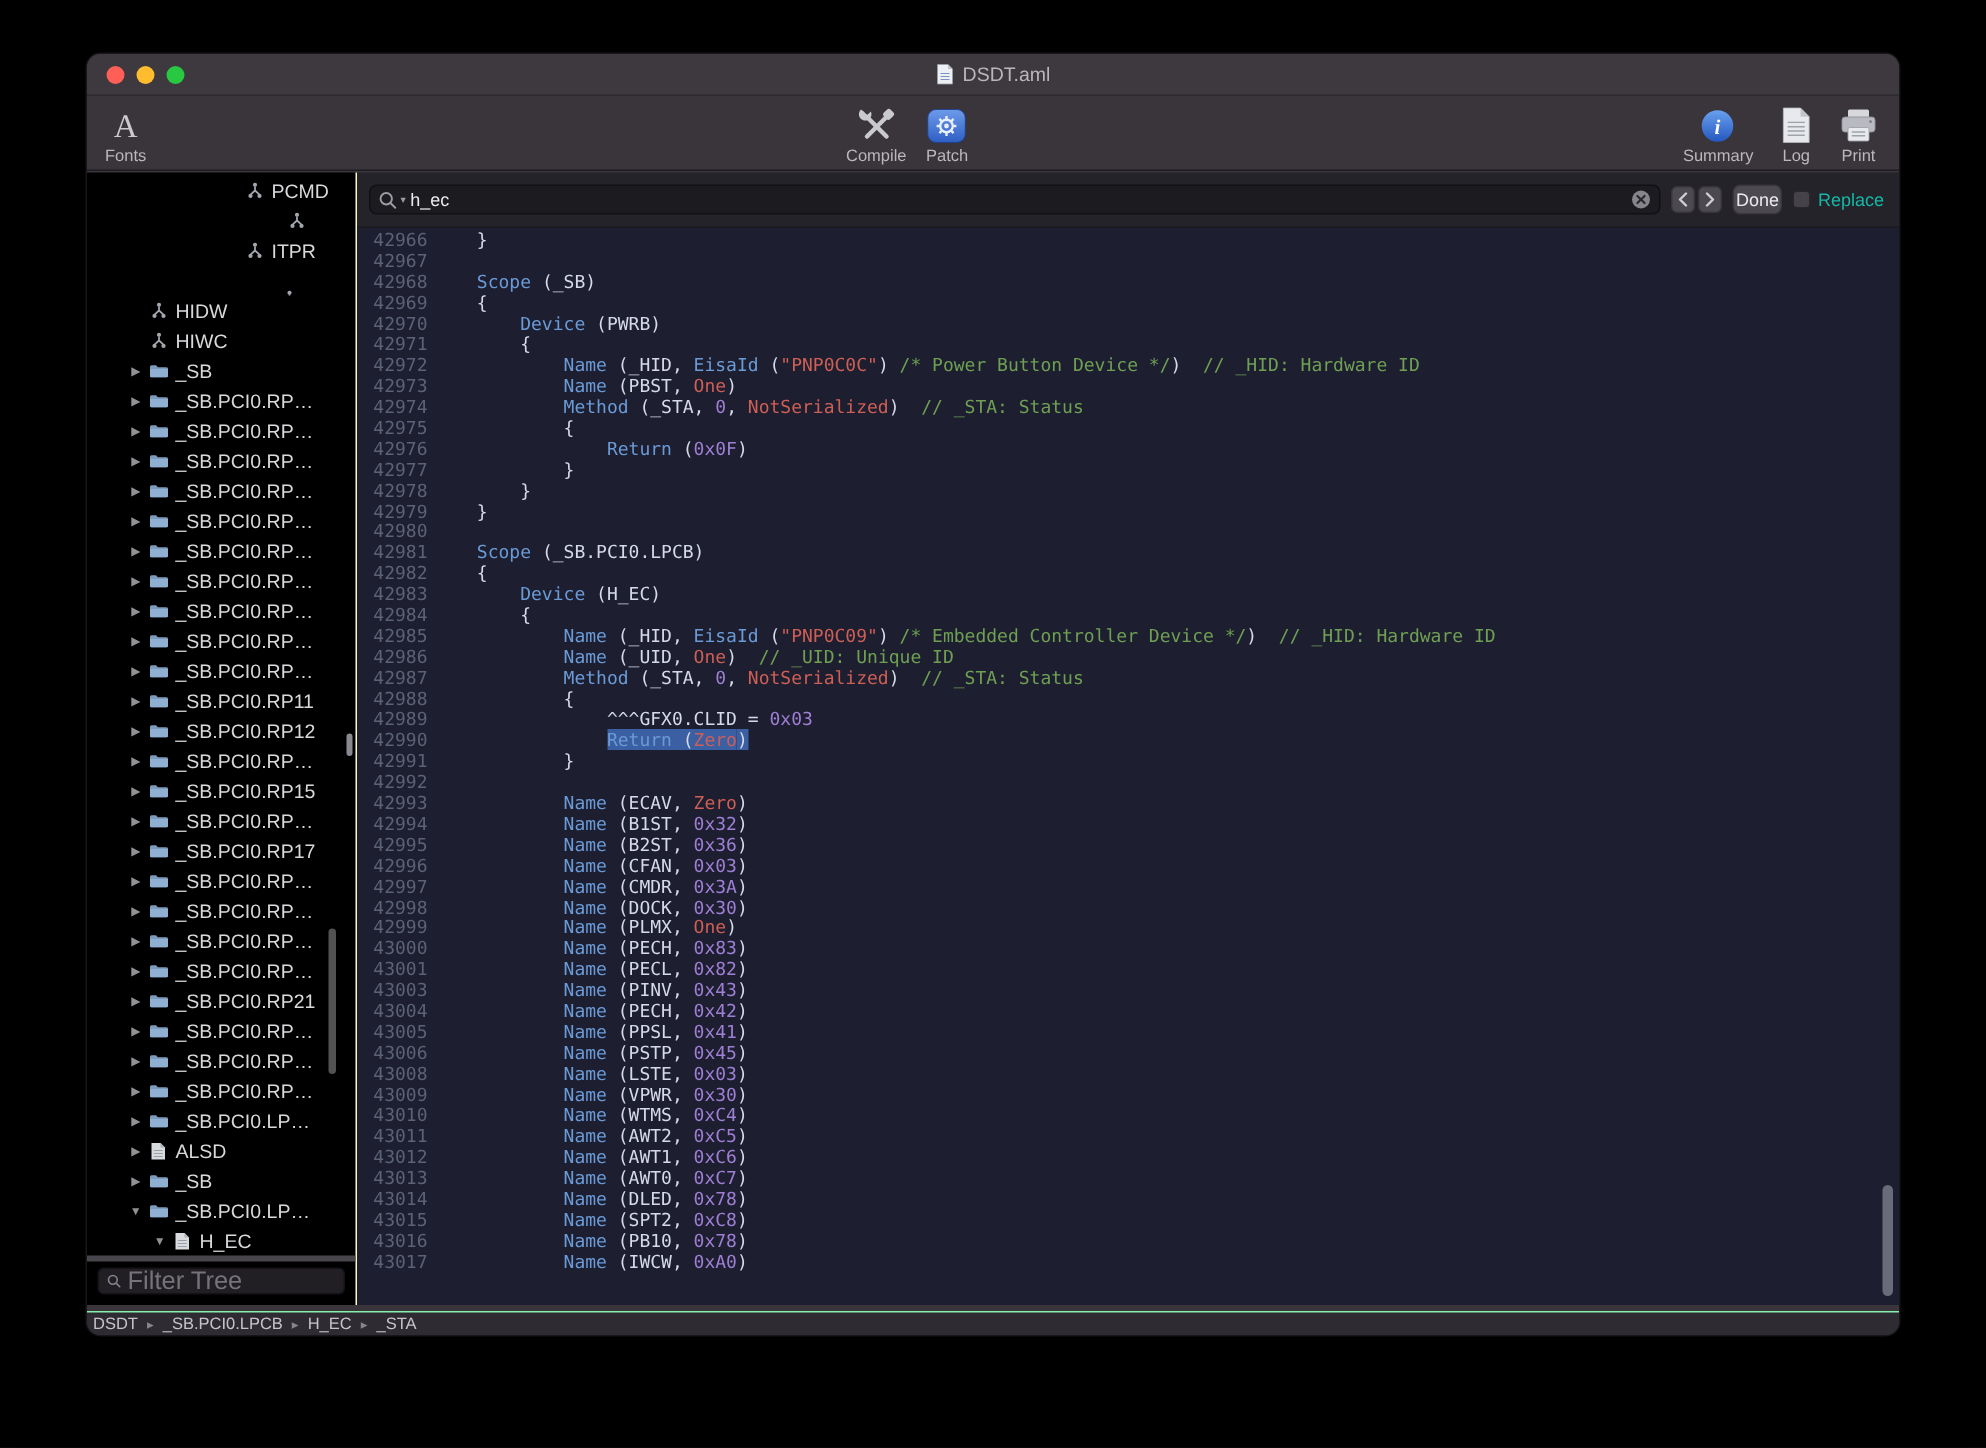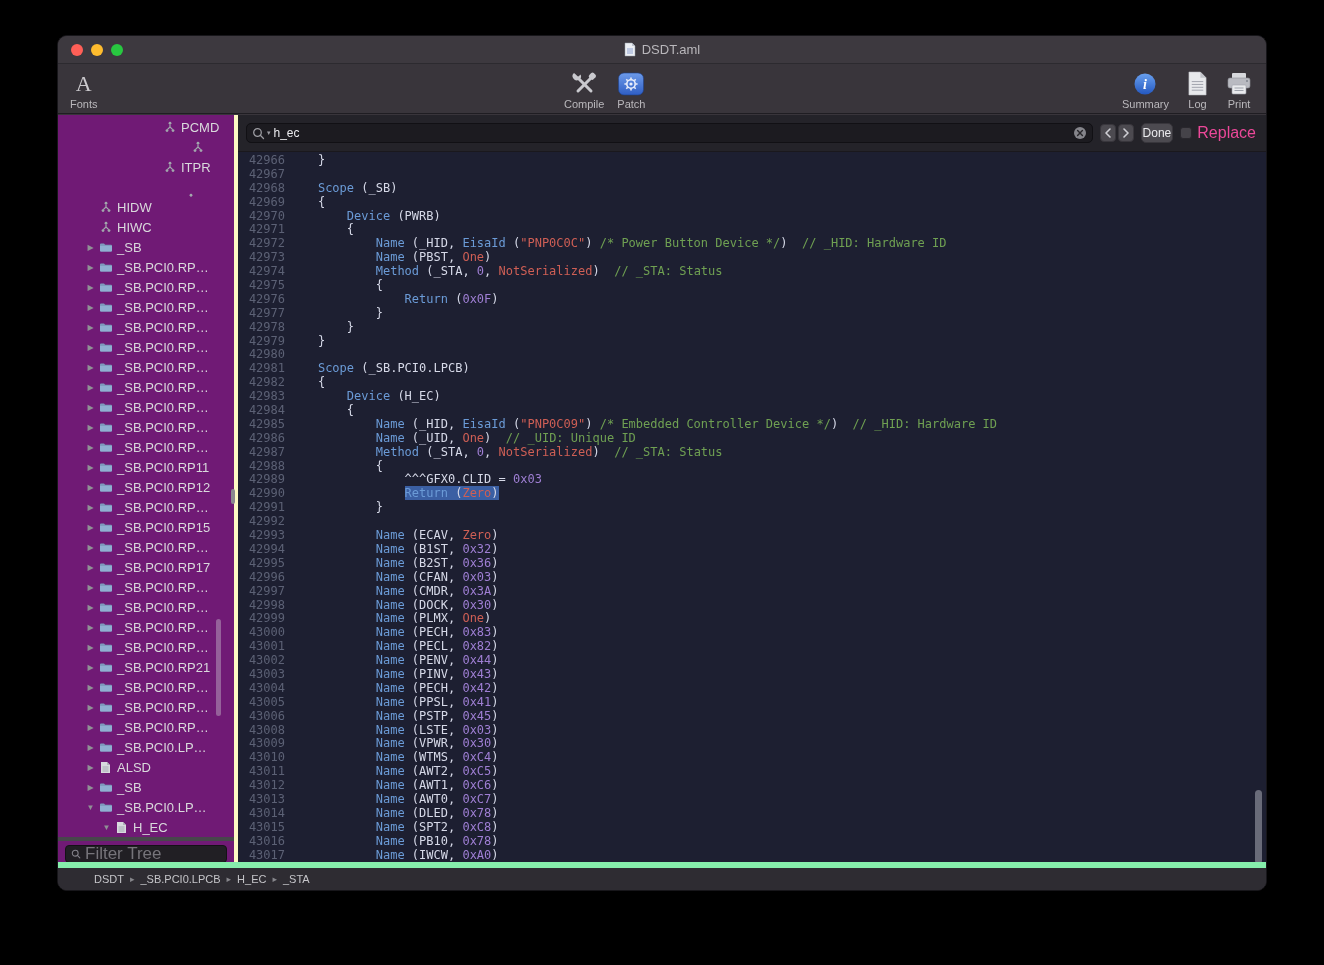--- a/index.html
+++ b/index.html
@@ -17,21 +17,21 @@
   .tb-left{position:absolute;left:12px;top:5px}
   .tb-center{position:absolute;left:506px;top:5px;display:flex;gap:13px}
   .tb-right{position:absolute;right:14px;top:5px;display:flex;gap:18px}
   .tb-btn{display:flex;flex-direction:column;align-items:center;cursor:default}
   .tb-icon{height:27px;display:flex;align-items:flex-end;justify-content:center}
   .tb-label{font-size:11px;color:#bab8bc;margin-top:2px}
   .fonts-glyph{font-family:"Liberation Serif",serif;font-size:22px;line-height:24px;color:#cbc9cd}
 
   .content{position:absolute;top:79px;bottom:20px;left:0;right:0;display:flex}
 
-  .sidebar{width:180px;background:#701a75;border-right:4px solid #fef9c3;display:flex;flex-direction:column;position:relative;flex:0 0 180px}
+  .sidebar{width:180px;background:#000000;border-right:1px solid #fef9c3;display:flex;flex-direction:column;position:relative;flex:0 0 180px}
   .tree{flex:1;overflow:hidden;padding-top:2px}
   .tree-row{height:20px;display:flex;align-items:center;font-size:13px;color:#d9d9dc;white-space:nowrap;overflow:hidden}
   .tree-row.selected{background:#48464c;color:#fff}
   .disclosure{width:13px;flex:0 0 13px;font-size:8px;color:#909095;text-align:center}
   .tree-icon{width:17px;flex:0 0 17px;display:flex;align-items:center;justify-content:center}
   .tree-label{margin-left:3px}
   .filter-box{margin:4px 7px 7px 7px;height:18px;background:#211f24;border:1px solid #141216;border-radius:4px;display:flex;align-items:center;padding:0 5px;gap:4px;flex:0 0 18px}
   .filter-input{flex:1;min-width:0;background:transparent;border:none;outline:none;color:#d9d9dc;font-size:17px;font-family:"Liberation Sans",sans-serif}
   .filter-input::placeholder{color:#76747a}
   .sb-scroll{position:absolute;right:13px;top:504px;width:5px;height:97px;background:rgba(205,205,210,.4);border-radius:3px}
@@ -41,32 +41,32 @@
   .findbar{height:37px;flex:0 0 37px;background:#242329;border-bottom:1px solid #1a181d;display:flex;align-items:center;padding:0 10px 0 8px;gap:7px}
   .search-field{flex:1;height:20px;background:#1c1b20;border:1px solid #111014;border-radius:5px;display:flex;align-items:center;padding:0 5px;gap:3px}
   .search-input{flex:1;min-width:0;background:transparent;border:none;outline:none;color:#ebebee;font-size:12px;font-family:"Liberation Sans",sans-serif}
   .search-caret{font-size:7px;color:#9b9ba1;margin-left:-1px}
   .icon-wrap{display:flex;align-items:center}
   .nav-group{display:flex;gap:2px}
   .nav-btn{width:16px;height:18px;background:#4c4a50;border:1px solid #38363c;border-radius:4px;display:flex;align-items:center;justify-content:center}
   .done-btn{height:20px;background:#4c4a50;border:1px solid #38363c;border-radius:5px;color:#ebebee;font-size:12px;padding:0 1px;display:flex;align-items:center}
   .replace-wrap{display:flex;align-items:center;gap:5px}
   .checkbox{width:12px;height:12px;background:#454349;border:1px solid #29272d;border-radius:3px}
-  .replace-label{font-size:16px;color:#ec4899}
+  .replace-label{font-size:12px;color:#14b8a6}
 
   .editor{flex:1;background:#1d1f31;overflow:hidden;font-family:"DejaVu Sans Mono","Liberation Mono",monospace;font-size:12px;padding-top:2px}
   .code-line{display:flex;height:13.9px;line-height:13.9px}
   .line-num{flex:0 0 51px;text-align:right;color:#5c6175;padding-right:4px;white-space:pre}
   .line-text{white-space:pre}
   .tk.p{color:var(--c-plain)} .tk.k{color:var(--c-key)} .tk.r{color:var(--c-const)}
   .tk.s{color:var(--c-str)} .tk.c{color:var(--c-com)} .tk.n{color:var(--c-num)}
   .tk.hl{background:var(--c-sel)}
   .ed-scroll{position:absolute;right:4px;top:675px;width:7px;height:74px;background:rgba(200,200,210,.45);border-radius:4px}
 
-  .statusbar{position:absolute;bottom:0;left:0;right:0;height:28px;background:#2e2c32;border-top:6px solid #86efac;display:flex;align-items:center;padding-left:36px}
+  .statusbar{position:absolute;bottom:0;left:0;right:0;height:16px;background:#2e2c32;border-top:1px solid #86efac;display:flex;align-items:center;padding-left:4px}
   .breadcrumb{display:flex;align-items:center;gap:6px;font-size:11px;color:#c5c5c9}
   .bc-sep{color:#86868b;font-size:9px}
 </style>
 </head>
 <body>
 
 <div class="window">
 
   <div class="titlebar">
     <div class="traffic">
@@ -776,24 +776,20 @@
             </div>
             <div class="code-line">
               <span class="line-num">43000</span>
               <span class="line-text"><span class="tk p">            </span><span class="tk k">Name</span><span class="tk p"> (PECH, </span><span class="tk n">0x83</span><span class="tk p">)</span></span>
             </div>
             <div class="code-line">
               <span class="line-num">43001</span>
               <span class="line-text"><span class="tk p">            </span><span class="tk k">Name</span><span class="tk p"> (PECL, </span><span class="tk n">0x82</span><span class="tk p">)</span></span>
             </div>
             <div class="code-line">
-              <span class="line-num">43002</span>
-              <span class="line-text"><span class="tk p">            </span><span class="tk k">Name</span><span class="tk p"> (PENV, </span><span class="tk n">0x44</span><span class="tk p">)</span></span>
-            </div>
-            <div class="code-line">
               <span class="line-num">43003</span>
               <span class="line-text"><span class="tk p">            </span><span class="tk k">Name</span><span class="tk p"> (PINV, </span><span class="tk n">0x43</span><span class="tk p">)</span></span>
             </div>
             <div class="code-line">
               <span class="line-num">43004</span>
               <span class="line-text"><span class="tk p">            </span><span class="tk k">Name</span><span class="tk p"> (PECH, </span><span class="tk n">0x42</span><span class="tk p">)</span></span>
             </div>
             <div class="code-line">
               <span class="line-num">43005</span>
               <span class="line-text"><span class="tk p">            </span><span class="tk k">Name</span><span class="tk p"> (PPSL, </span><span class="tk n">0x41</span><span class="tk p">)</span></span>

